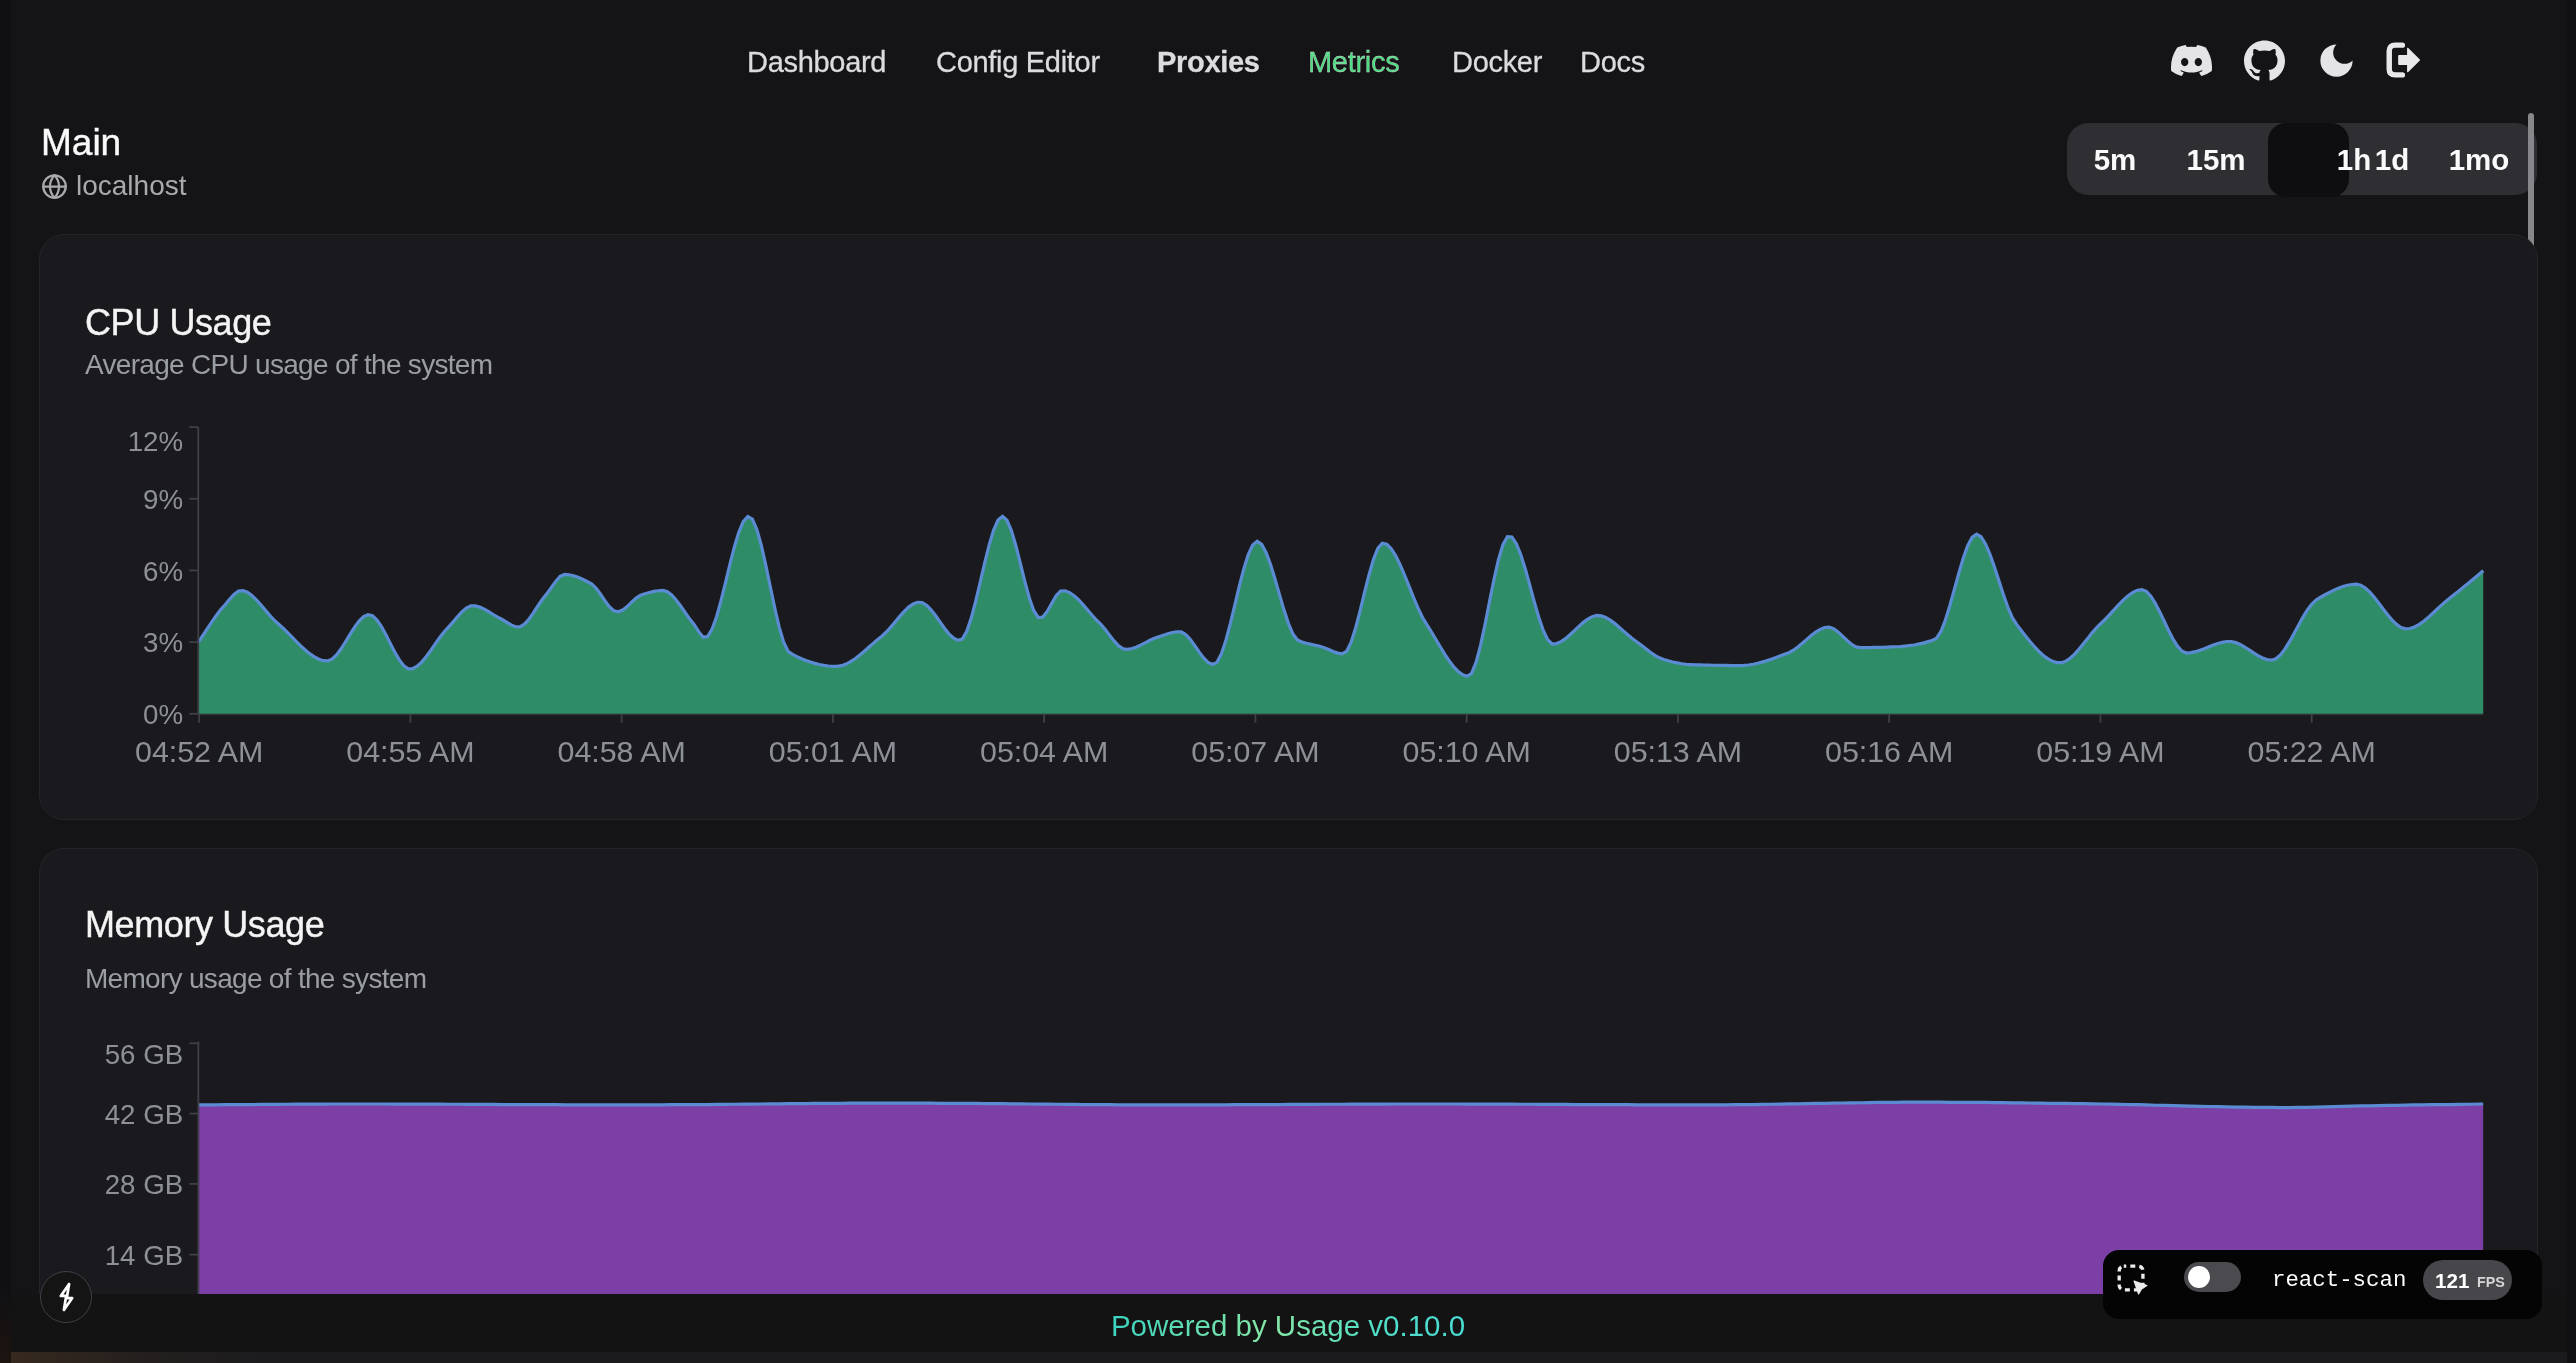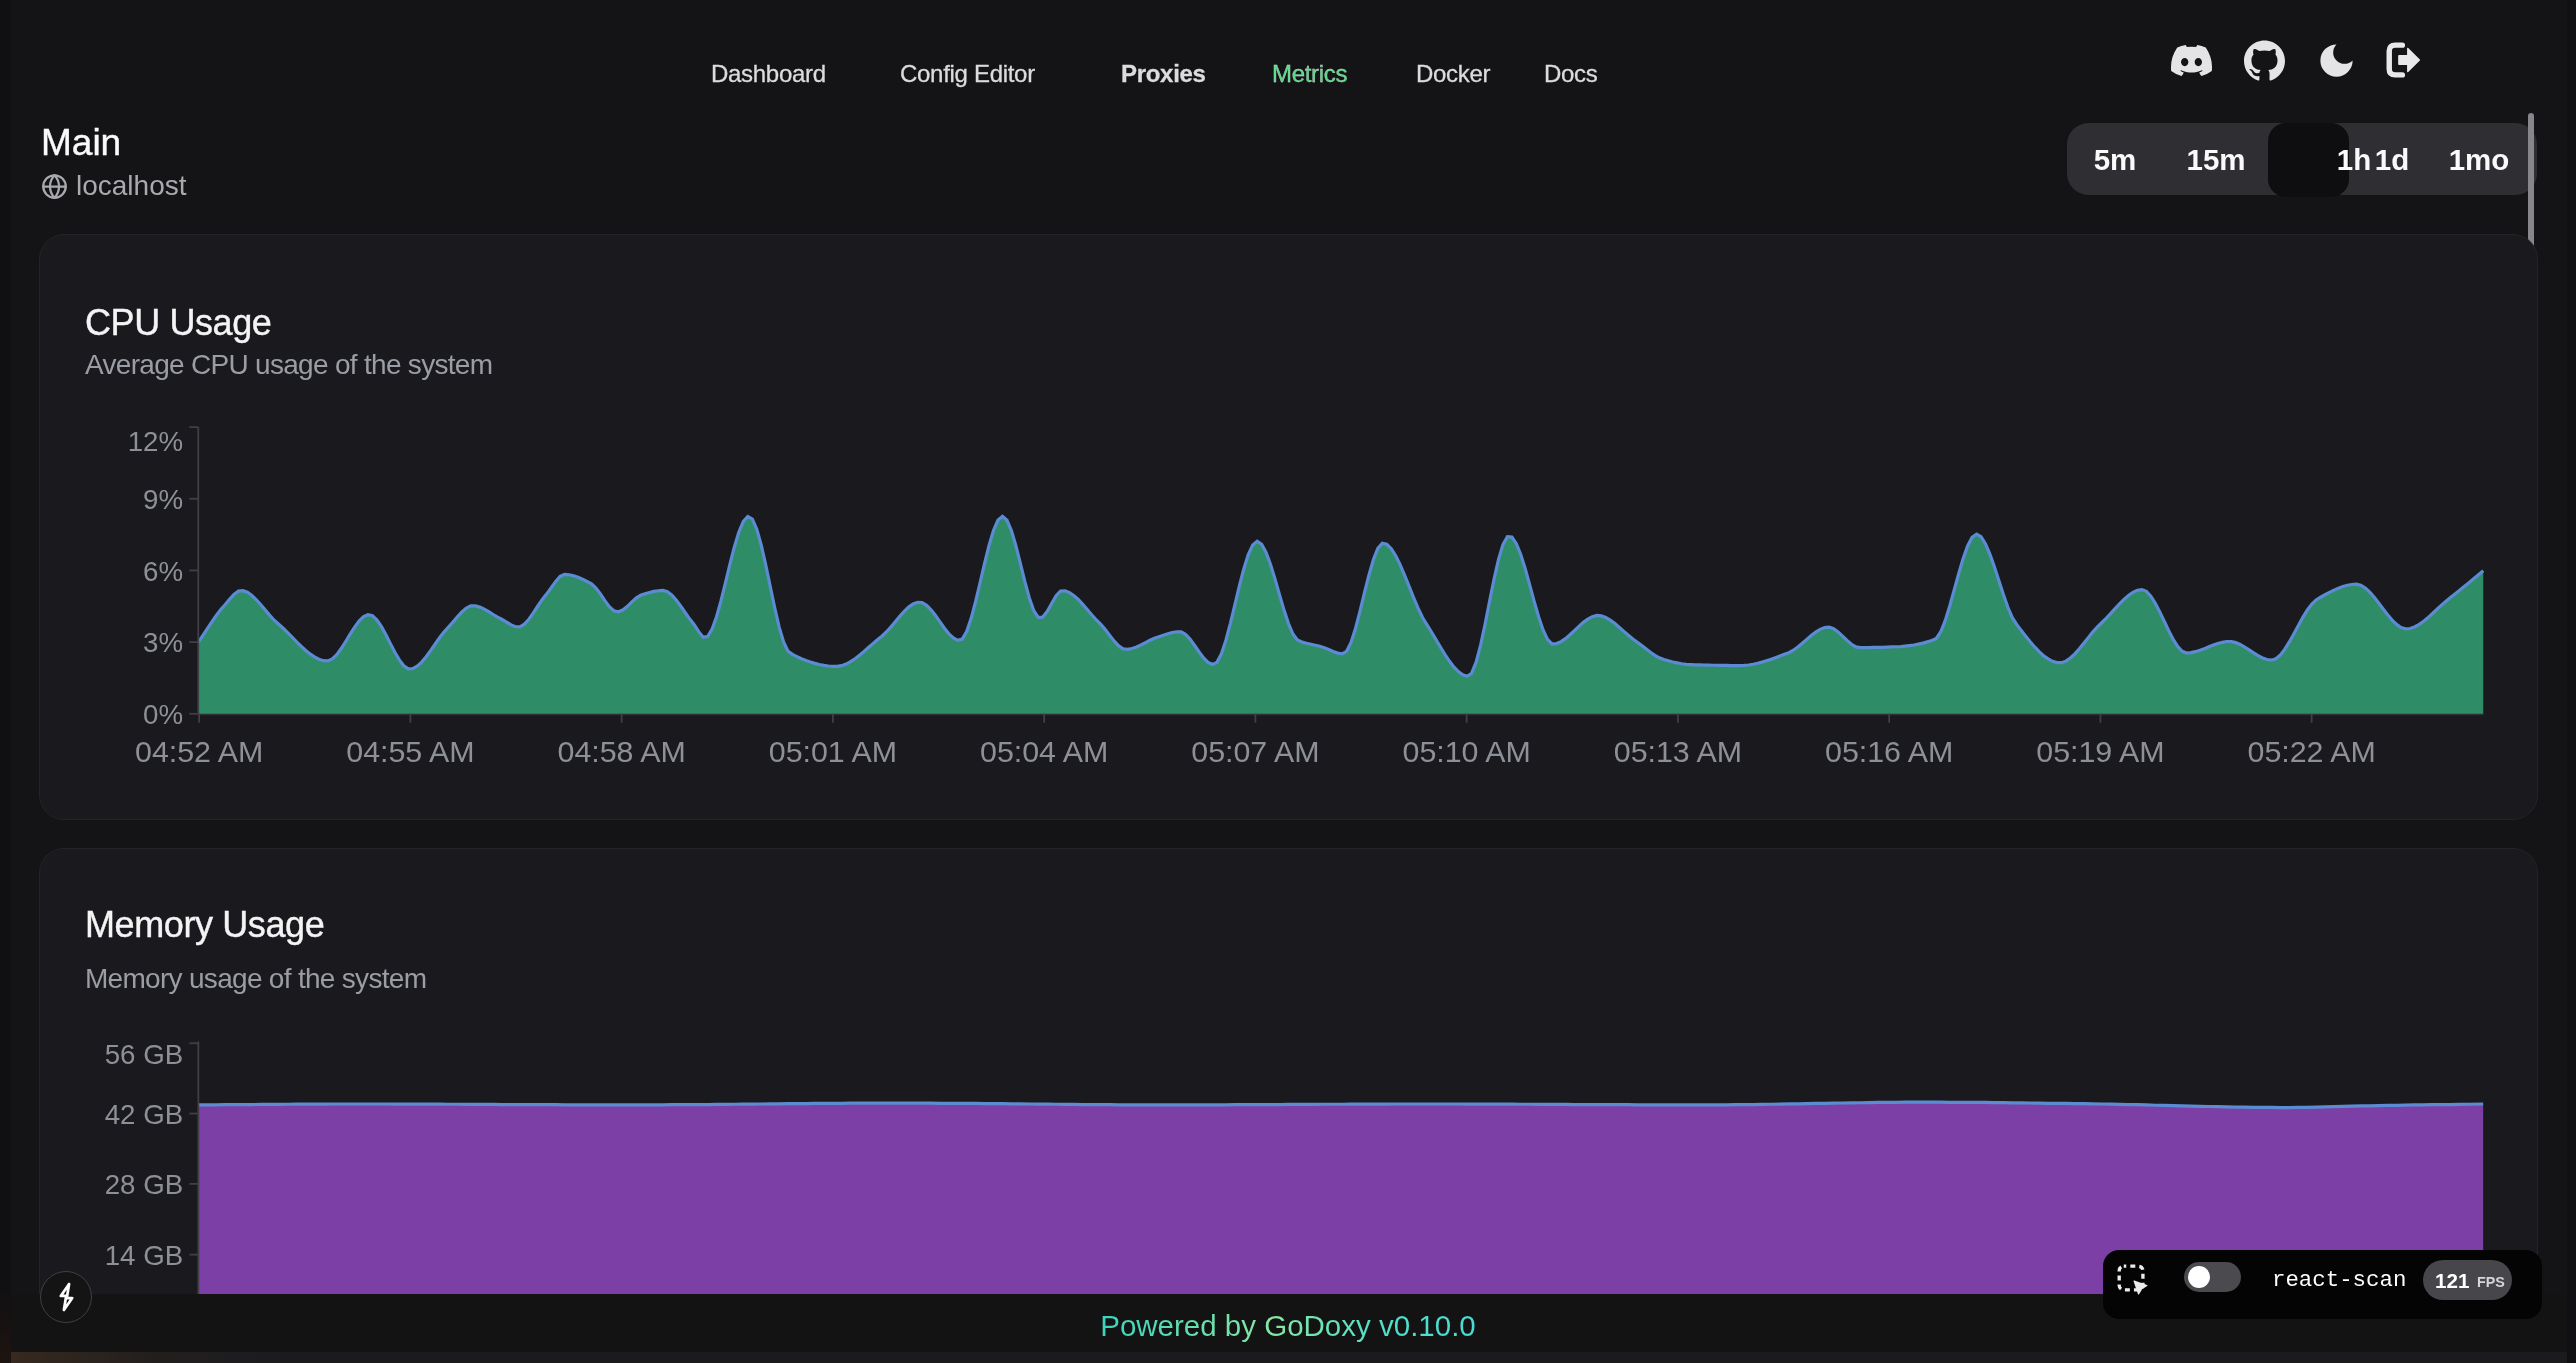--- a/index.html
+++ b/index.html
@@ -5,21 +5,21 @@
   * { margin:0; padding:0; box-sizing:border-box; }
   html,body { width:2576px; height:1363px; overflow:hidden; }
   body { background:#141417; font-family:"Liberation Sans", sans-serif; position:relative; }
   .abs { position:absolute; }
   .card { position:absolute; left:39px; width:2499px; background:#1a1a1e; border:1.8px solid #242428; border-radius:25px; }
   .ctitle { position:absolute; left:85px; font-size:36px; font-weight:500; color:#f4f4f5; letter-spacing:-0.4px; -webkit-text-stroke:0.4px #f4f4f5; }
   .csub { position:absolute; left:85px; font-size:28px; font-weight:400; color:#9a9da3; letter-spacing:-0.7px; }
   svg text.axt { font-family:"Liberation Sans",sans-serif; font-size:31px; fill:#8d9096; }
   svg text.axtx { font-family:"Liberation Sans",sans-serif; font-size:34px; fill:#8d9096; }
   svg line.axl { stroke:#3f3f46; stroke-width:2; }
-  .navitem { position:absolute; top:60px; font-size:24px; font-weight:500; color:#dcdcdf; letter-spacing:-0.3px; -webkit-text-stroke:0.3px #dcdcdf; }
+  .navitem { position:absolute; top:46px; font-size:29px; font-weight:500; color:#dcdcdf; letter-spacing:-0.3px;margin-left:36px; -webkit-text-stroke:0.3px #dcdcdf; }
 </style>
 </head>
 <body>
 
 <div class="navitem" style="left:711px;">Dashboard</div>
 <div class="navitem" style="left:900px;">Config Editor</div>
 <div class="navitem" style="left:1121px;font-weight:bold;">Proxies</div>
 <div class="navitem" style="left:1272px; color:#4ade80;">Metrics</div>
 <div class="navitem" style="left:1416px;">Docker</div>
 <div class="navitem" style="left:1544px;">Docs</div>
@@ -117,21 +117,21 @@
 <text x="104" y="274.1" text-anchor="end" class="axt">14 GB</text>
 </svg>
 
 <div class="abs" style="left:0; top:1294px; width:2576px; height:58px; background:#131314;"></div>
 <div class="abs" style="left:0; top:1352px; width:2576px; height:10.7px; background:#1b1b1e;"></div>
 <div class="abs" style="left:0; top:1352px; width:286px; height:10.7px; background:linear-gradient(90deg, rgba(96,62,30,0.42), rgba(96,62,30,0.10) 55%, rgba(96,62,30,0));"></div>
 <div class="abs" style="left:0; top:0; width:10.7px; height:1363px; background:#101013;"></div>
 <div class="abs" style="left:0; top:1288px; width:10.7px; height:75px; background:linear-gradient(180deg, #101013, #1d1410);"></div>
 <div class="abs" style="left:2567px; top:0; width:9px; height:1363px; background:#101013;"></div>
 <div class="abs" style="left:0; top:1309px; width:2576px; text-align:center; font-size:29.5px; font-weight:400;">
-  <span style="background:linear-gradient(90deg,#3bd4c0 0%,#86e7a4 45%,#52dfc8 75%,#49dcd4 100%); -webkit-background-clip:text; background-clip:text; color:transparent;">Powered by GoDoxy v0.10.0</span>
+  <span style="background:linear-gradient(90deg,#3bd4c0 0%,#86e7a4 45%,#52dfc8 75%,#49dcd4 100%); -webkit-background-clip:text; background-clip:text; color:transparent;">Powered by Usage v0.10.0</span>
 </div>
 
 <div class="abs" style="left:40px; top:1271px; width:52px; height:52px; border-radius:50%; border:1.8px solid #3f3f46; background:#141415;"></div>
 <svg class="abs" style="left:54px; top:1281px;" width="25" height="32" viewBox="0 0 24 30">
   <path d="M14.5 2.5L6.5 14h5.2L9.5 27.5l8-11.5h-5.2Z" fill="none" stroke="#ffffff" stroke-width="2.6" stroke-linejoin="round"></path>
 </svg>
 
 <div class="abs" style="left:2103px; top:1250px; width:439px; height:69px; background:#040404; border-radius:16px;"></div>
 <svg class="abs" style="left:2114px; top:1261px;" width="39" height="39" viewBox="0 0 24 24" fill="none" stroke="#ececec" stroke-width="2.05">
   <rect x="3.2" y="3.2" width="14.6" height="14.6" rx="2.8" stroke-dasharray="3.05 2.5" stroke-dashoffset="1.5"></rect>

